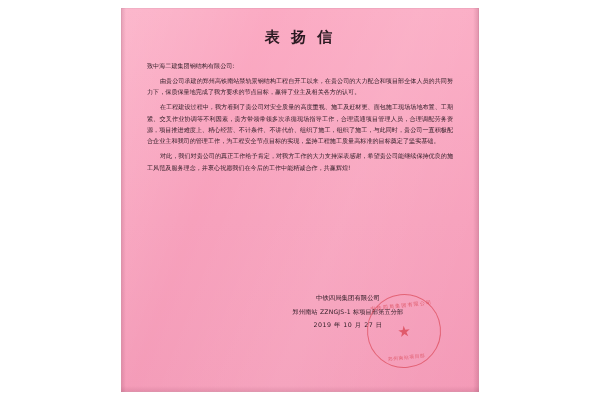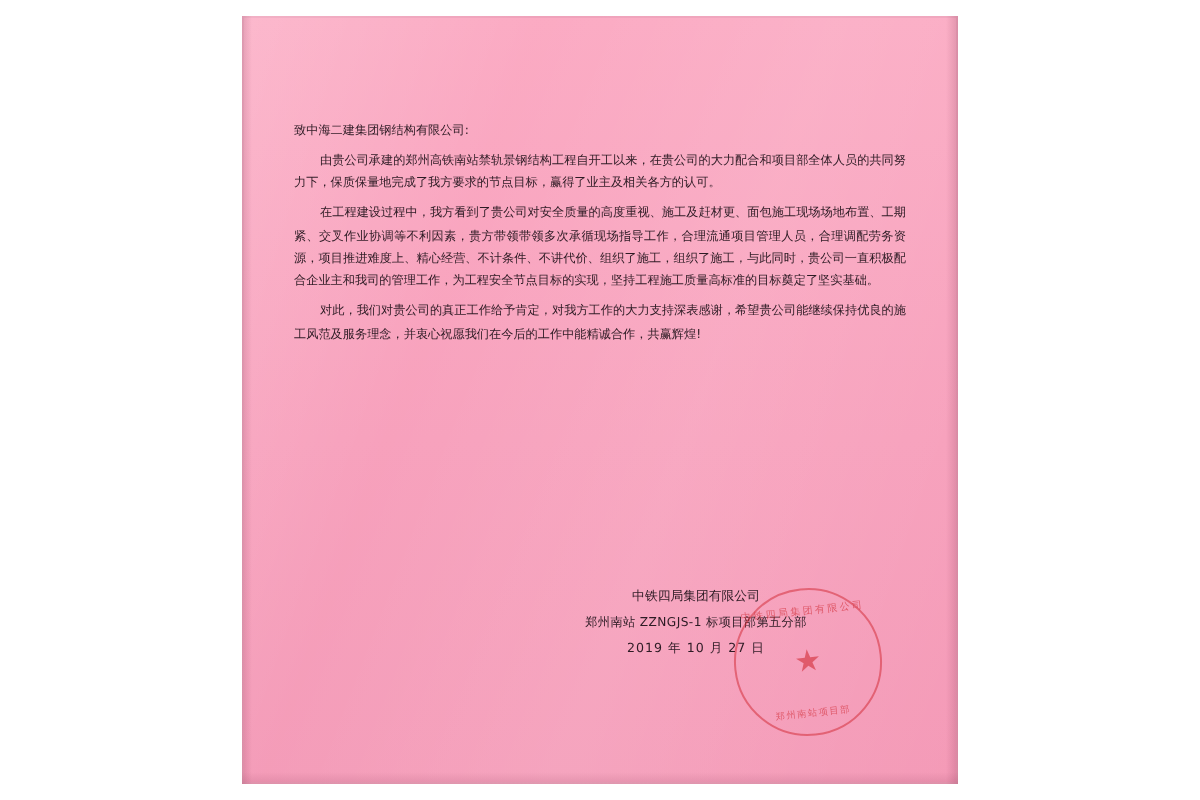--- a/index.html
+++ b/index.html
@@ -150,20 +150,21 @@
 </style>
 </head>
 <body>
 
 <div class="page-wrap">
 
   <div class="sheet">
 
     <div class="sheen"></div>
 
+    <div class="title">表 扬 信</div>
 
     <div class="body-text">
       <p class="no-indent">致中海二建集团钢结构有限公司:</p>
       <p>由贵公司承建的郑州高铁南站禁轨景钢结构工程自开工以来，在贵公司的大力配合和项目部全体人员的共同努力下，保质保量地完成了我方要求的节点目标，赢得了业主及相关各方的认可。</p>
       <p>在工程建设过程中，我方看到了贵公司对安全质量的高度重视、施工及赶材更、面包施工现场场地布置、工期紧、交叉作业协调等不利因素，贵方带领带领多次承循现场指导工作，合理流通项目管理人员，合理调配劳务资源，项目推进难度上、精心经营、不计条件、不讲代价、组织了施工，组织了施工，与此同时，贵公司一直积极配合企业主和我司的管理工作，为工程安全节点目标的实现，坚持工程施工质量高标准的目标奠定了坚实基础。</p>
       <p>对此，我们对贵公司的真正工作给予肯定，对我方工作的大力支持深表感谢，希望贵公司能继续保持优良的施工风范及服务理念，并衷心祝愿我们在今后的工作中能精诚合作，共赢辉煌!</p>
     </div>
 
     <div class="signature">
       <div class="line1">中铁四局集团有限公司</div>

